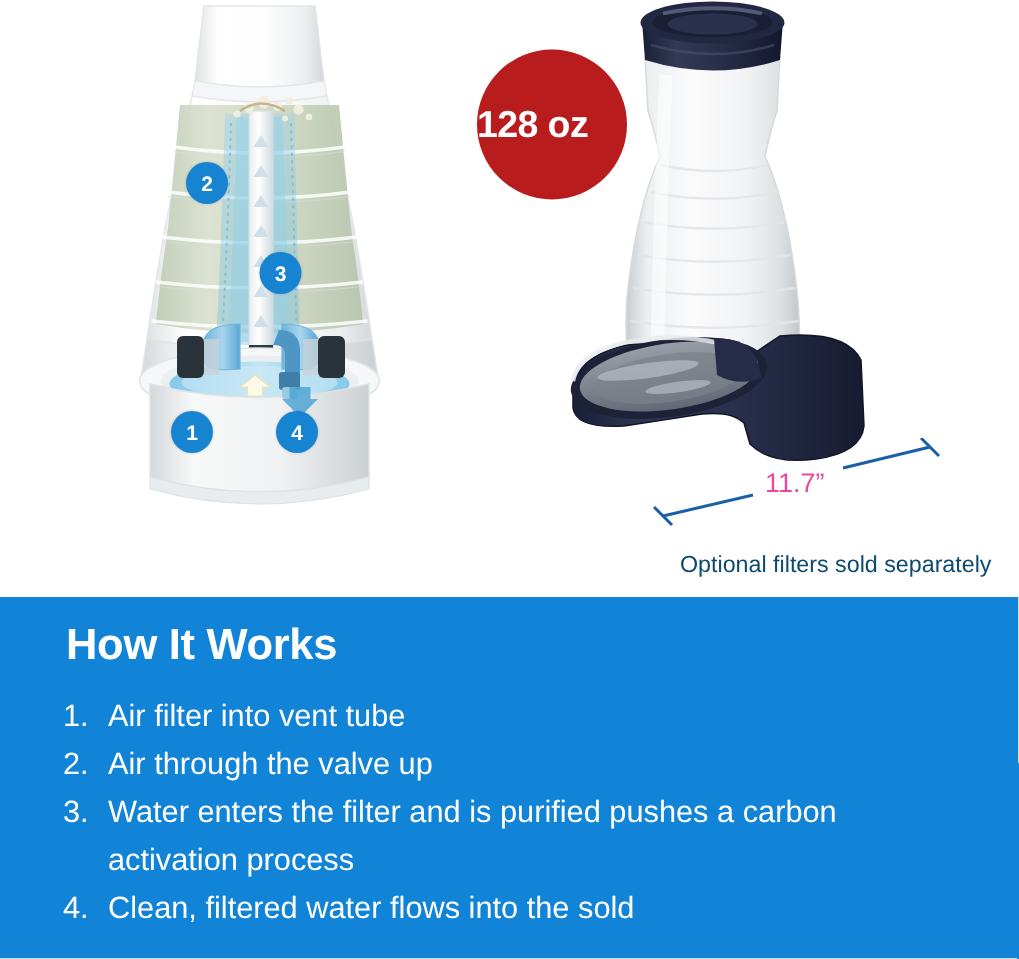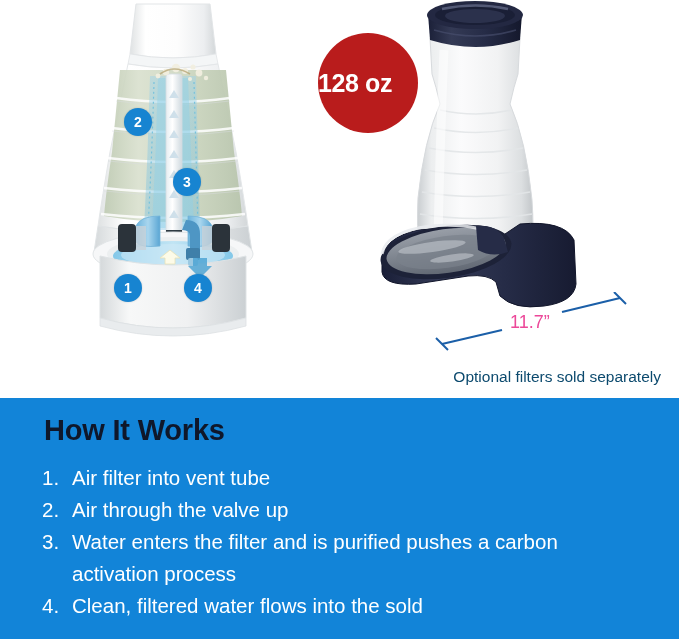--- a/index.html
+++ b/index.html
@@ -92,21 +92,21 @@
 
   
   #blue-panel {
     position: absolute; left: 0; top: 398px;
     width: 679px; height: 241px;
     background: #1284d8;
   }
   #panel-title {
     position: absolute; left: 44px; top: 16px;
     font-size: 29px; font-weight: bold;
-    color: #0f172a;
+    color: #ffffff;
     font-family: "Liberation Sans", sans-serif;
     letter-spacing: -0.2px;
   }
   #steps {
     position: absolute; left: 42px; top: 64px; width: 600px;
     list-style: none;
   }
   #steps li {
     display: flex;
     color: #ffffff;

